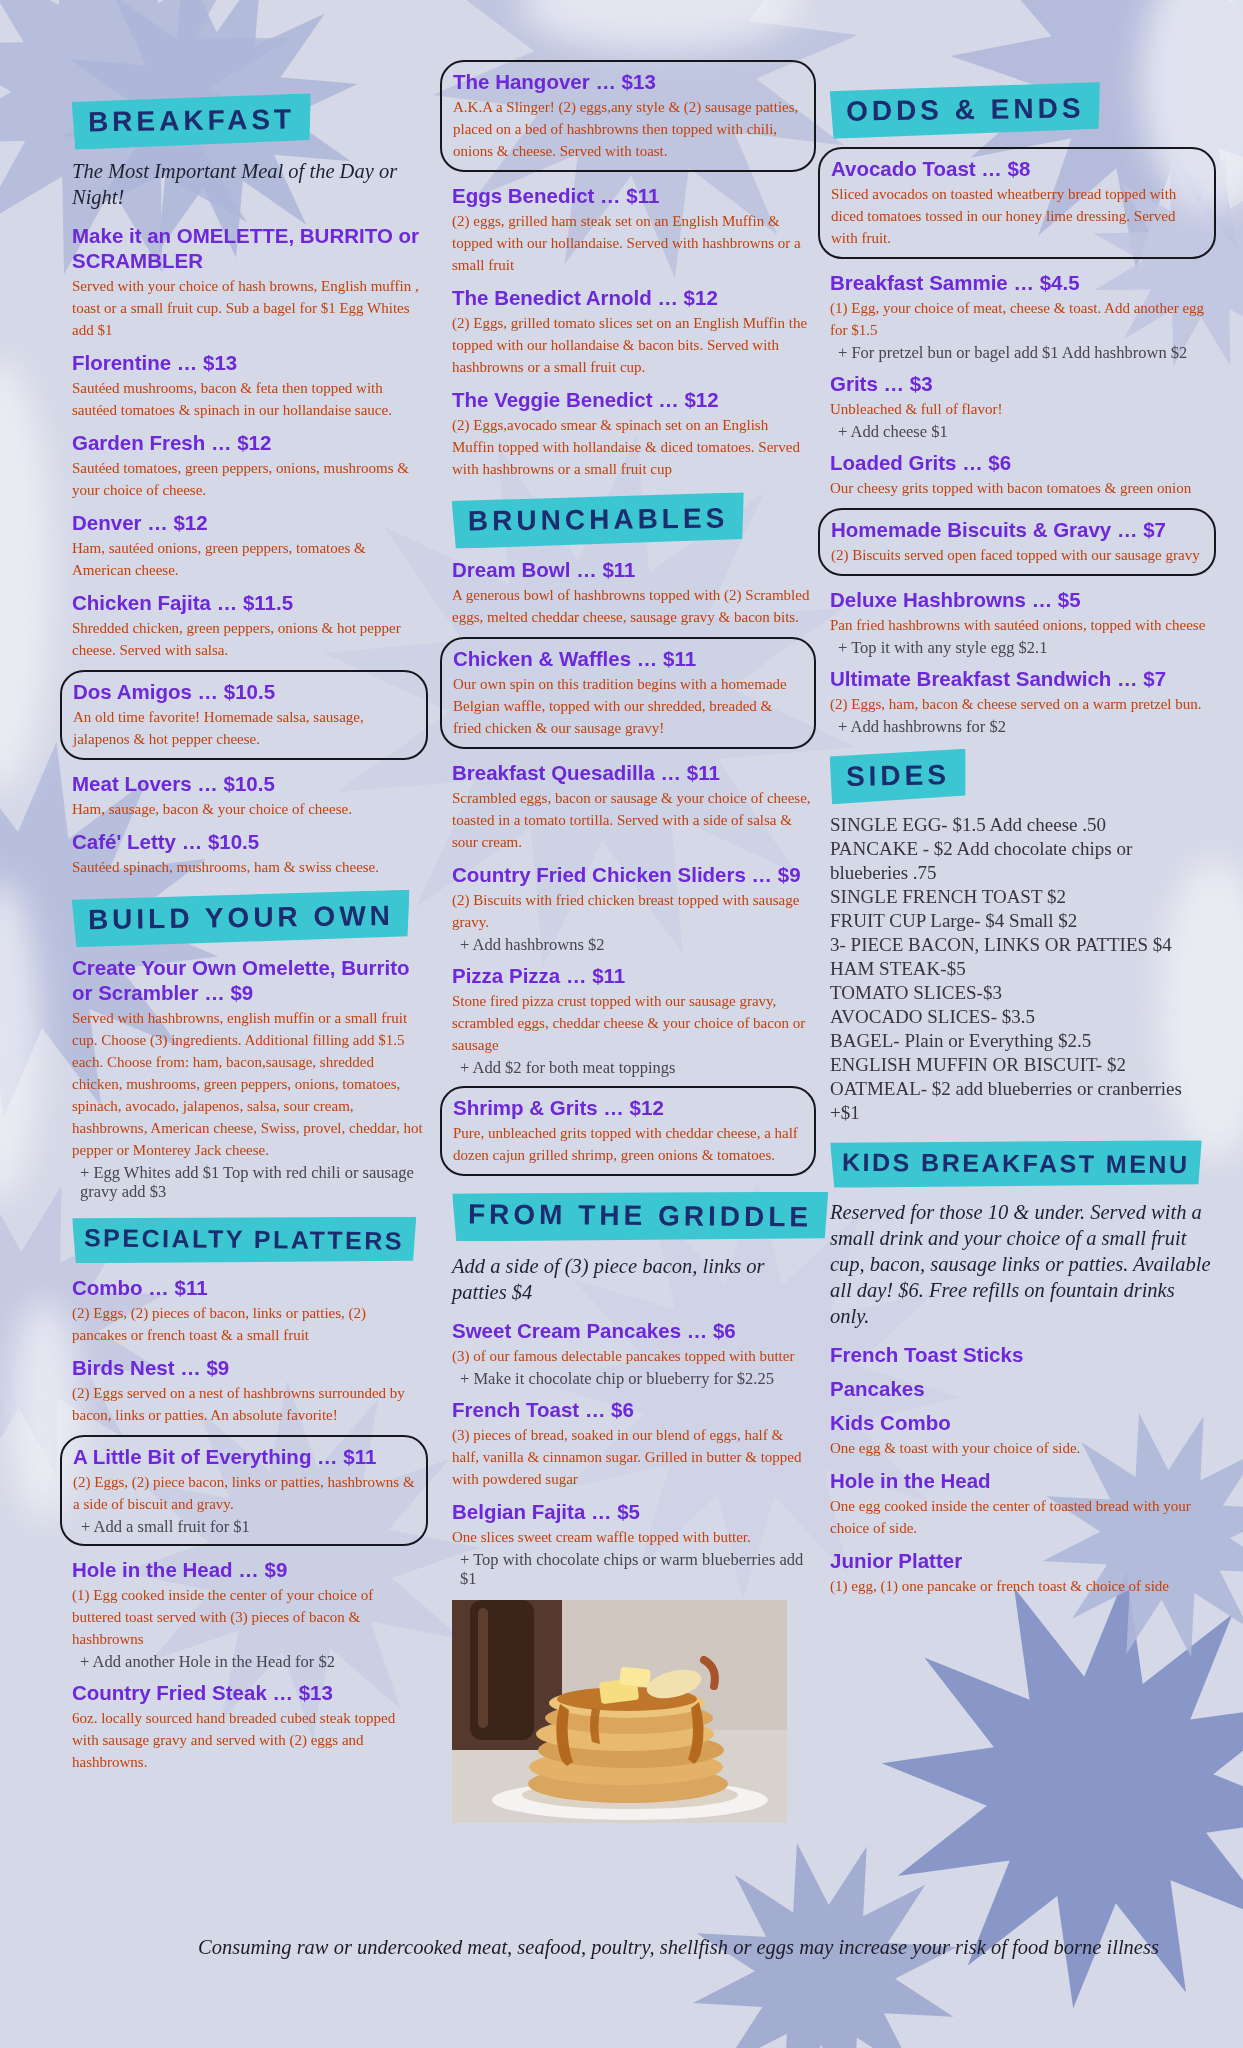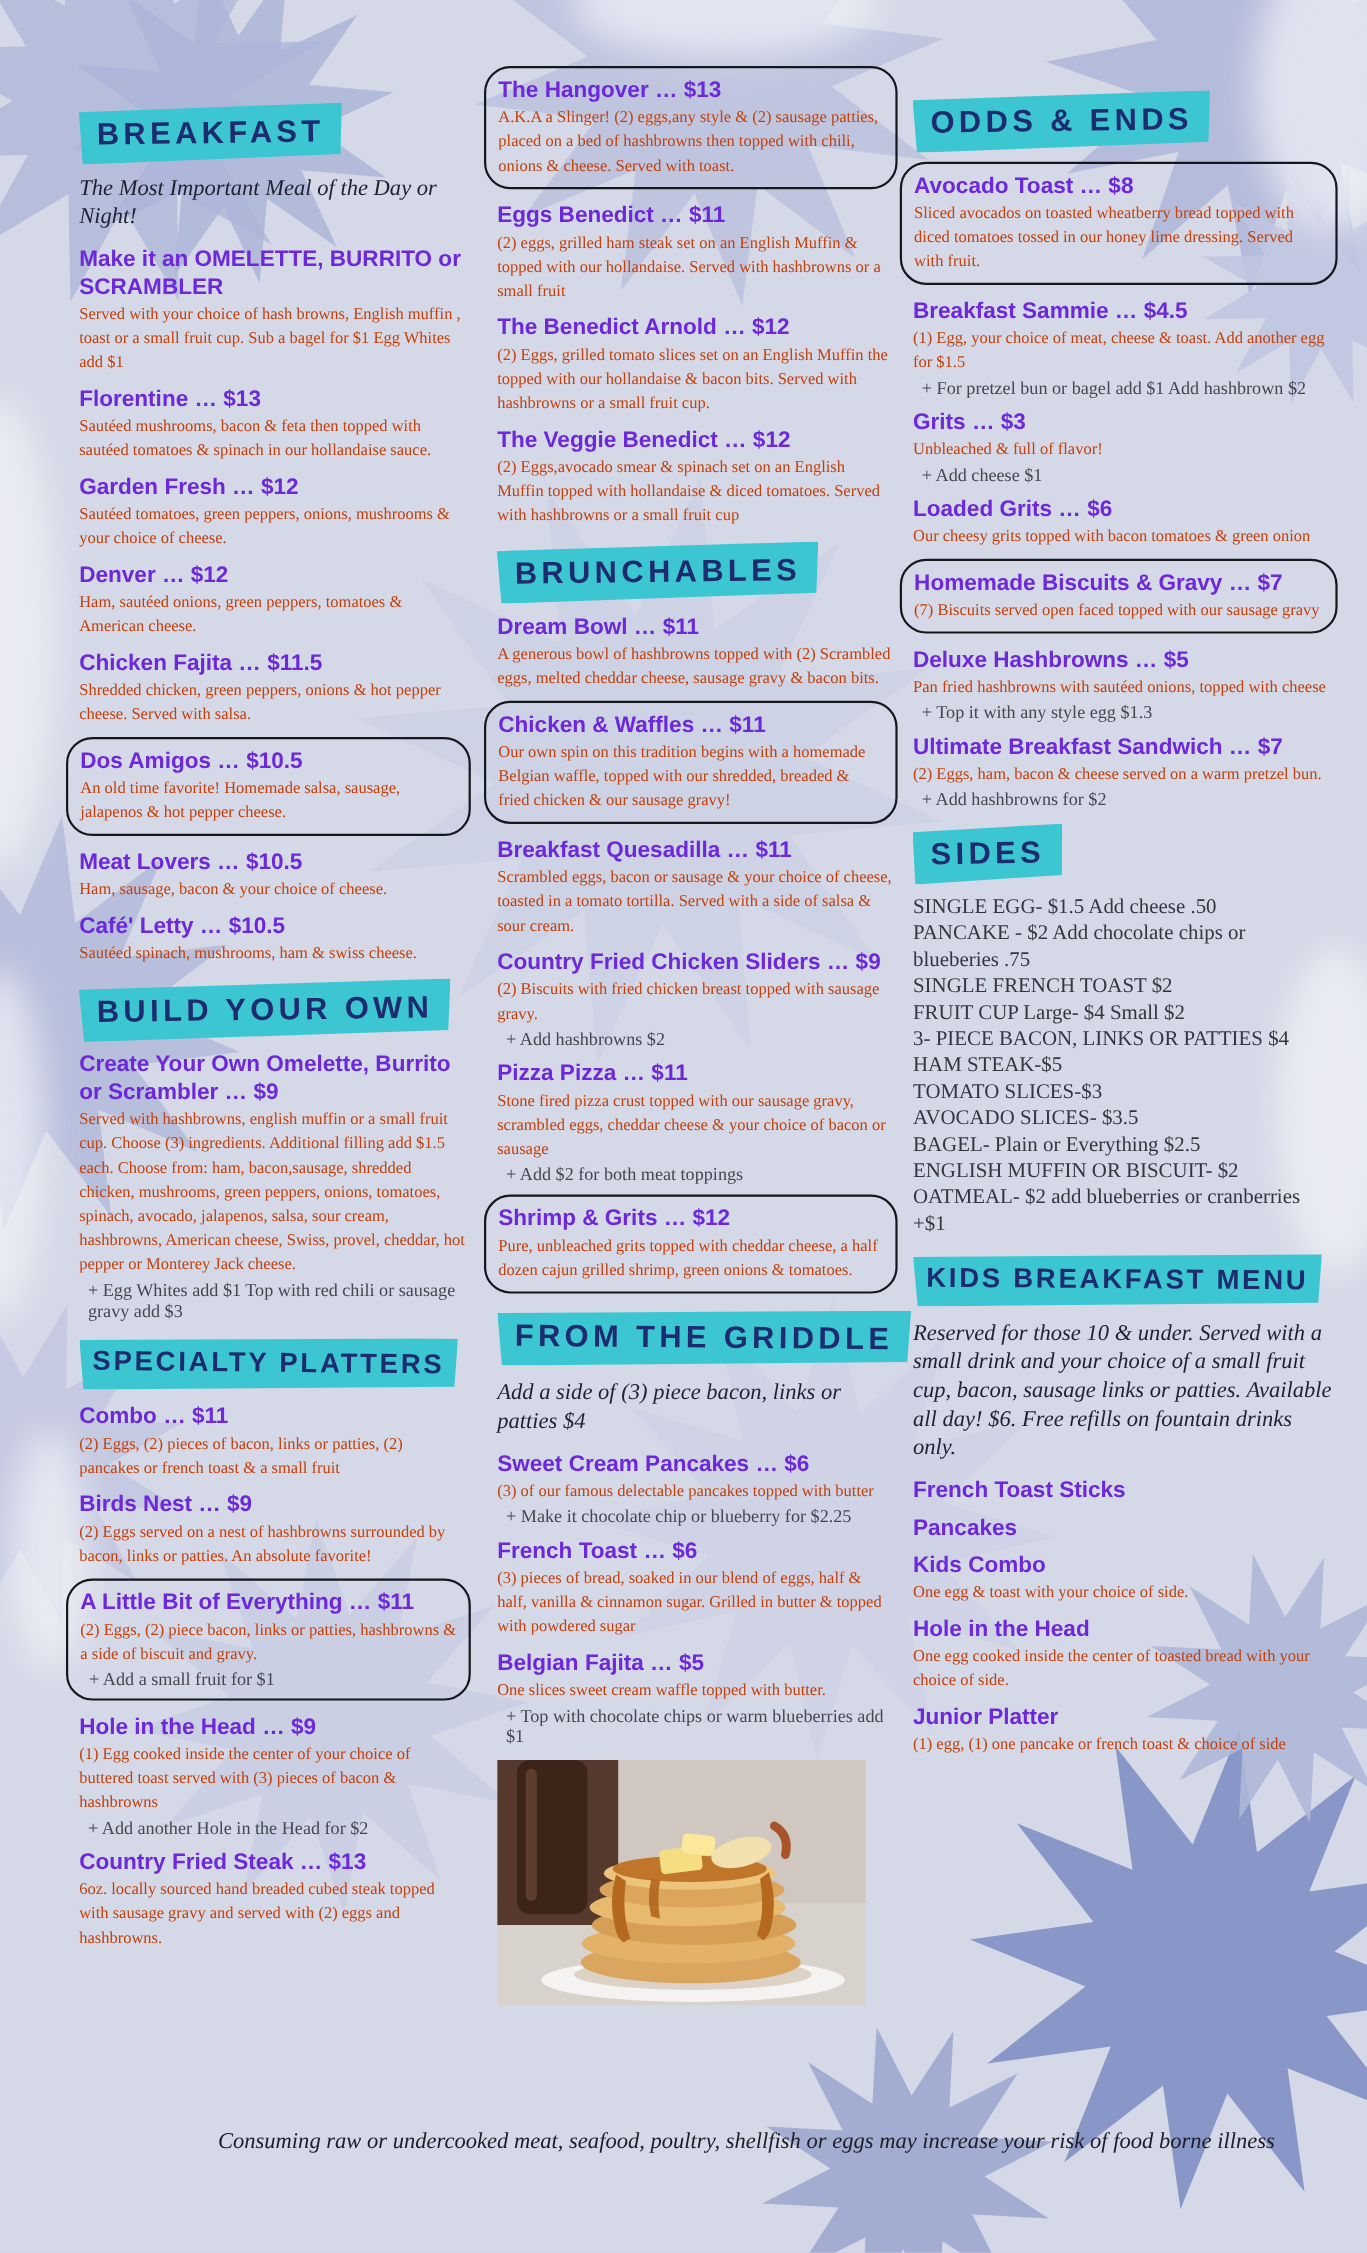--- a/index.html
+++ b/index.html
@@ -246,26 +246,26 @@
           <h3 class="item-title"><span class="item-name">Grits</span><span class="item-price">$3</span></h3>
           <p class="item-desc">Unbleached &amp; full of flavor!</p>
           <p class="item-note">+ Add cheese $1</p>
         </article>
         <article class="item">
           <h3 class="item-title"><span class="item-name">Loaded Grits</span><span class="item-price">$6</span></h3>
           <p class="item-desc">Our cheesy grits topped with bacon tomatoes &amp; green onion</p>
         </article>
         <article class="item boxed">
           <h3 class="item-title"><span class="item-name">Homemade Biscuits &amp; Gravy</span><span class="item-price">$7</span></h3>
-          <p class="item-desc">(7) Biscuits served open faced topped with our sausage gravy</p>
+          <p class="item-desc">(2) Biscuits served open faced topped with our sausage gravy</p>
         </article>
         <article class="item">
           <h3 class="item-title"><span class="item-name">Deluxe Hashbrowns</span><span class="item-price">$5</span></h3>
           <p class="item-desc">Pan fried hashbrowns with sautéed onions, topped with cheese</p>
-          <p class="item-note">+ Top it with any style egg $1.3</p>
+          <p class="item-note">+ Top it with any style egg $2.1</p>
         </article>
         <article class="item">
           <h3 class="item-title"><span class="item-name">Ultimate Breakfast Sandwich</span><span class="item-price">$7</span></h3>
           <p class="item-desc">(2) Eggs, ham, bacon &amp; cheese served on a warm pretzel bun.</p>
           <p class="item-note">+ Add hashbrowns for $2</p>
         </article>
       </section>
       <section class="menu-section sec-sides">
         <div class="badge-row"><span class="badge">SIDES</span></div>
         <div class="side-line">SINGLE EGG- $1.5 Add cheese .50</div>

